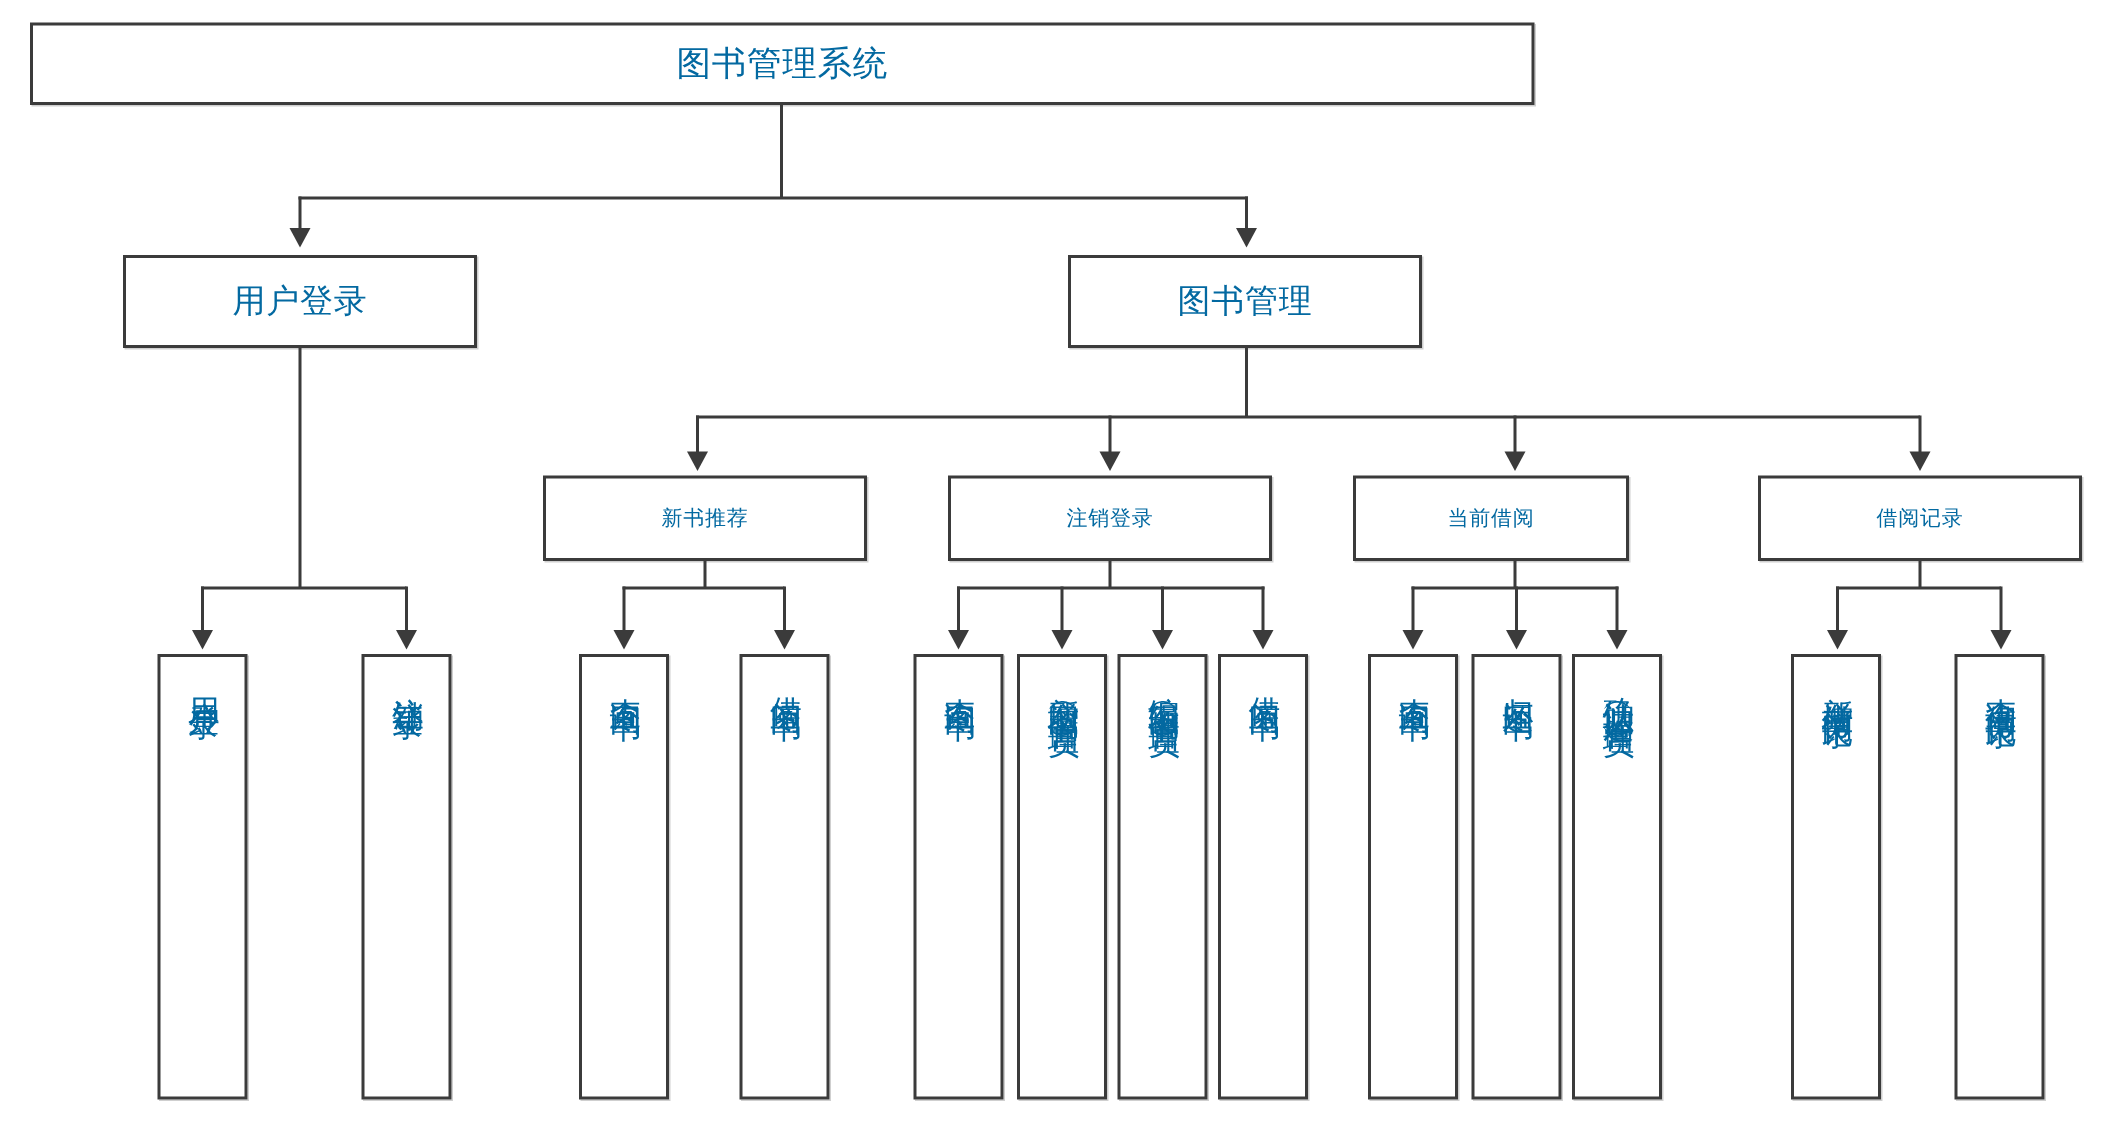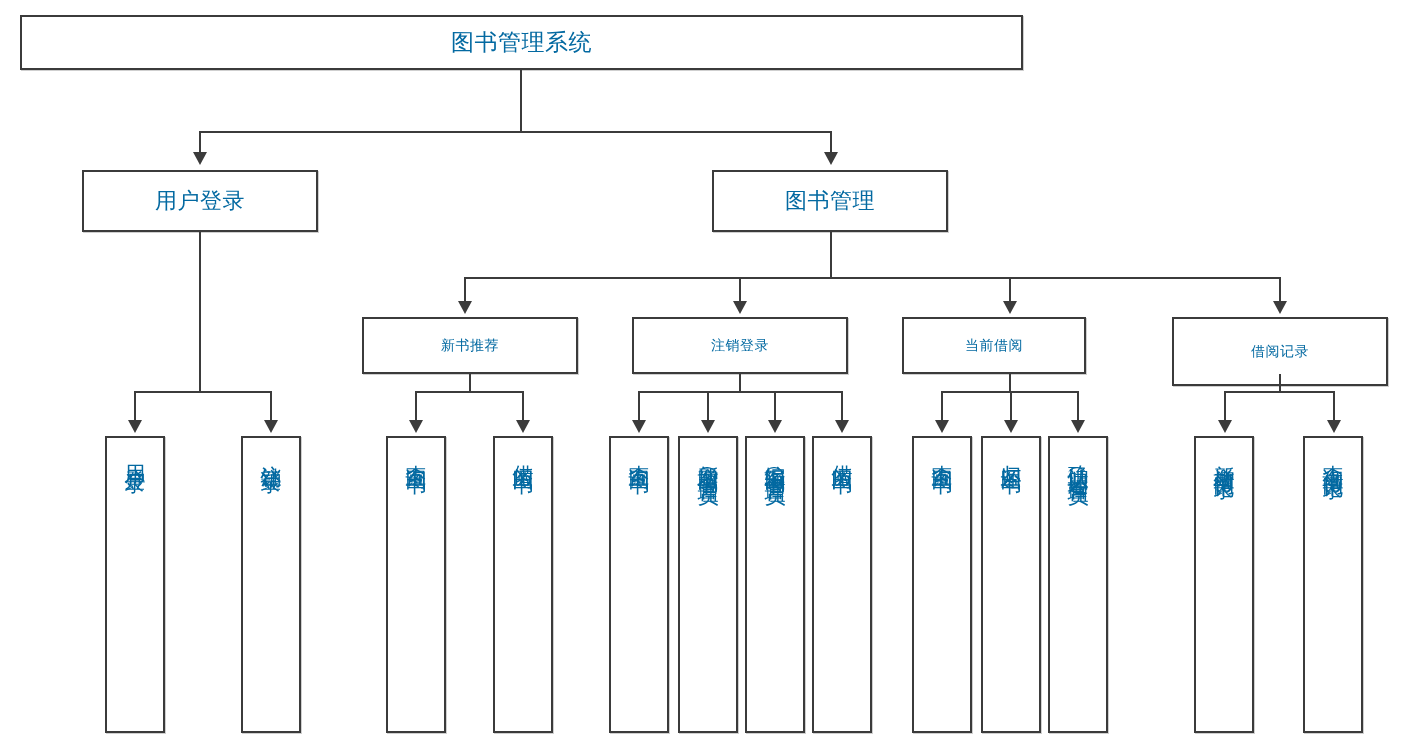--- a/index.html
+++ b/index.html
@@ -129,21 +129,21 @@
 
   <div class="node lvl3" style="left:362px; top:317px; width:216px; height:57px;">
     <span class="lbl">新书推荐</span>
   </div>
   <div class="node lvl3" style="left:632px; top:317px; width:216px; height:57px;">
     <span class="lbl">注销登录</span>
   </div>
   <div class="node lvl3" style="left:902px; top:317px; width:184px; height:57px;">
     <span class="lbl">当前借阅</span>
   </div>
-  <div class="node lvl3" style="left:1172px; top:317px; width:216px; height:69px;">
+  <div class="node lvl3" style="left:1172px; top:317px; width:216px; height:57px;">
     <span class="lbl">借阅记录</span>
   </div>
 
   <div class="ln v" style="left:469px; top:374px; height:18px;"></div>
   <div class="ln h" style="left:415px; top:391px; width:108px;"></div>
   <div class="ln v" style="left:415px; top:391px; height:32px;"></div>
   <div class="arrow" style="left:409px; top:420px;"></div>
   <div class="ln v" style="left:522px; top:391px; height:32px;"></div>
   <div class="arrow" style="left:516px; top:420px;"></div>
 

